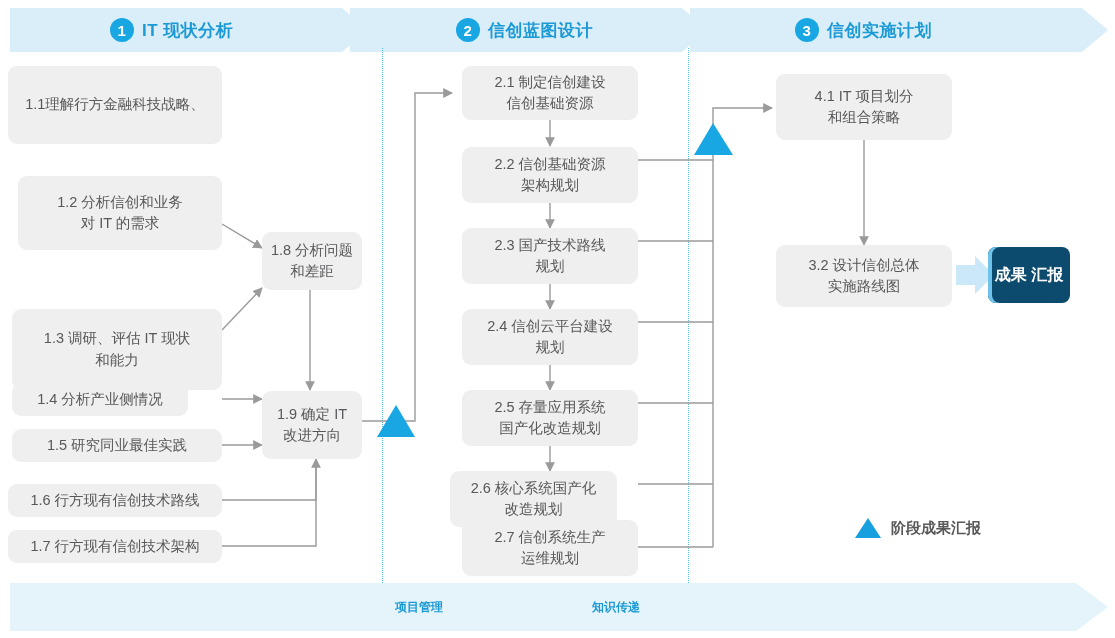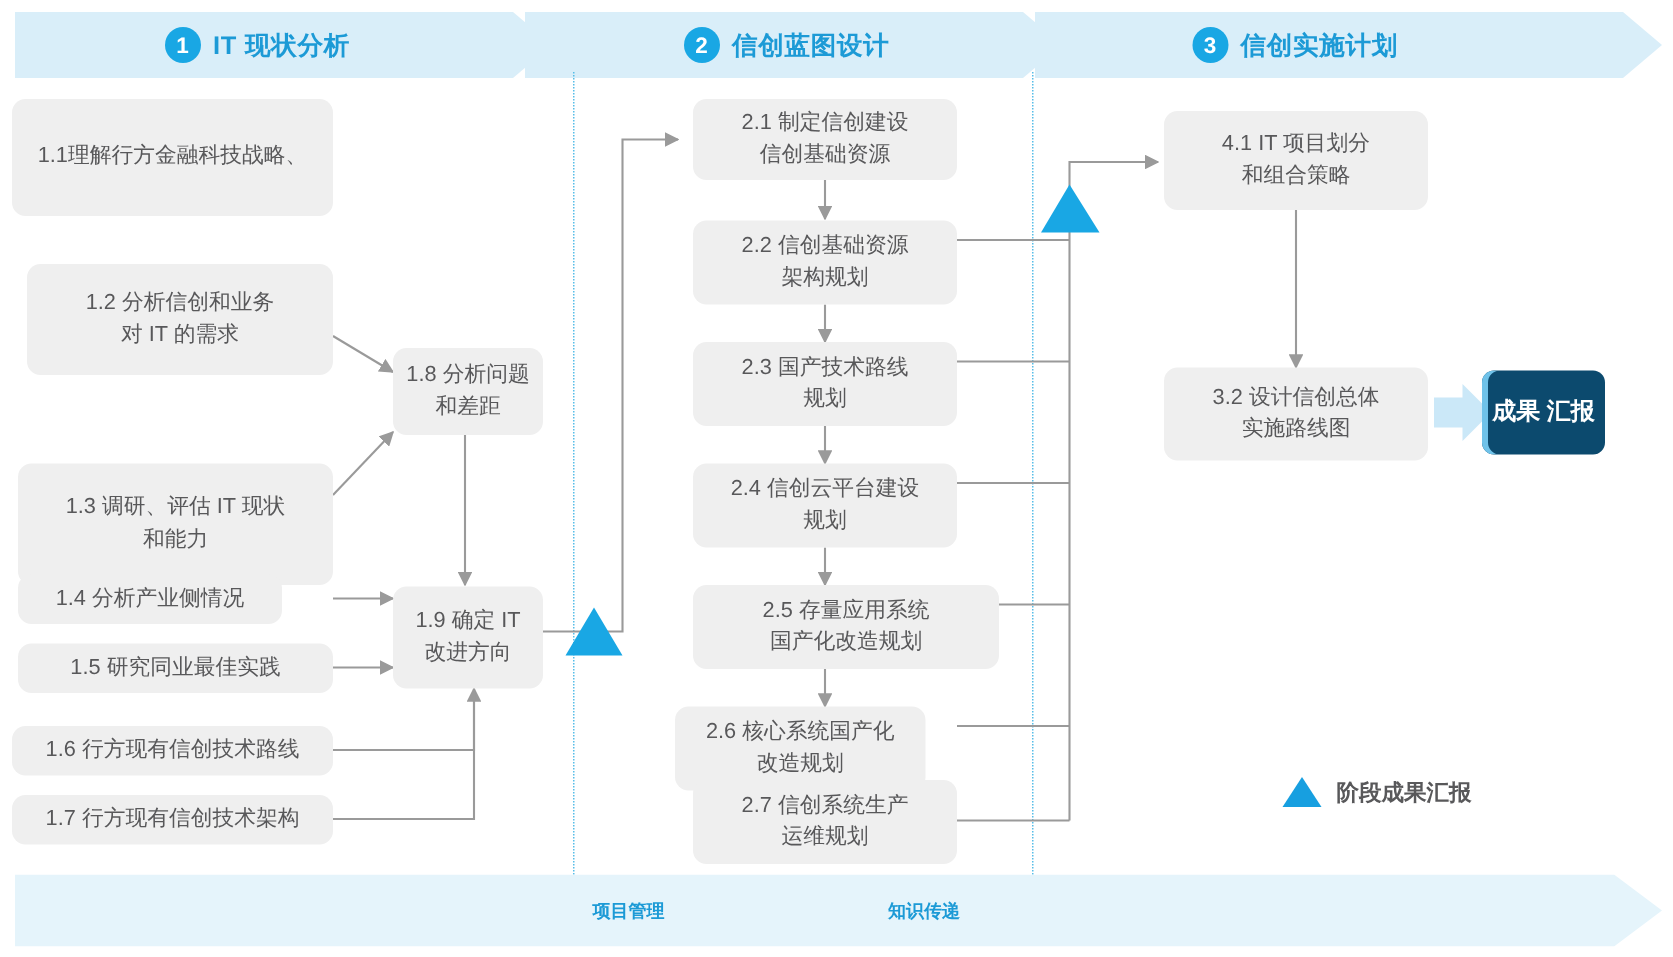--- a/index.html
+++ b/index.html
@@ -296,21 +296,21 @@
     </div>
   </div>
 
   <div class="node" style="left:462px;top:309px;width:176px;height:56px;">
     <div>
       <span>2.4 信创云平台建设</span>
       <span>规划</span>
     </div>
   </div>
 
-  <div class="node" style="left:462px;top:390px;width:204px;height:56px;">
+  <div class="node" style="left:462px;top:390px;width:176px;height:56px;">
     <div>
       <span>2.5 存量应用系统</span>
       <span>国产化改造规划</span>
     </div>
   </div>
 
   <div class="node" style="left:450px;top:471px;width:167px;height:56px;">
     <div>
       <span>2.6 核心系统国产化</span>
       <span>改造规划</span>

